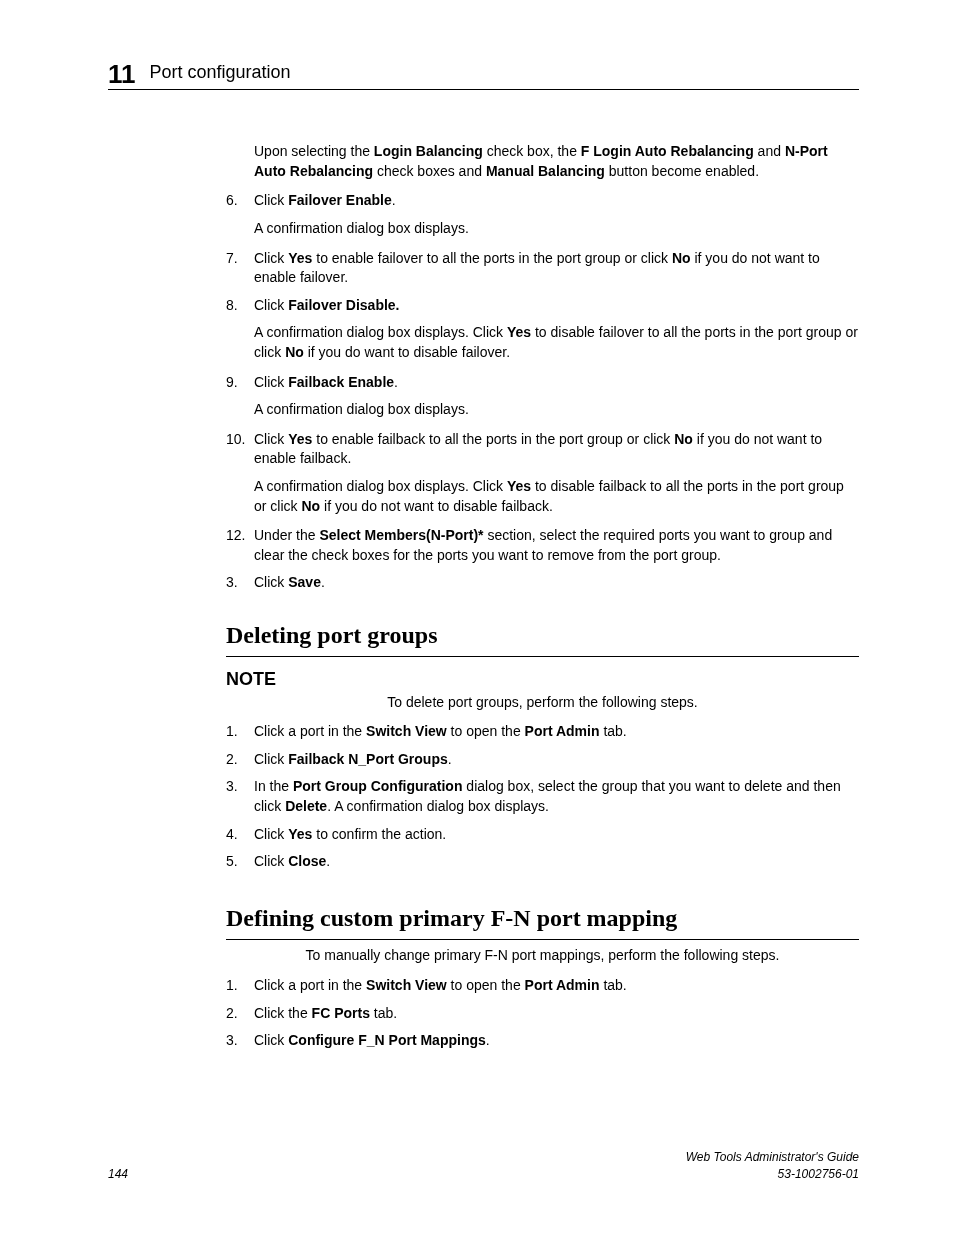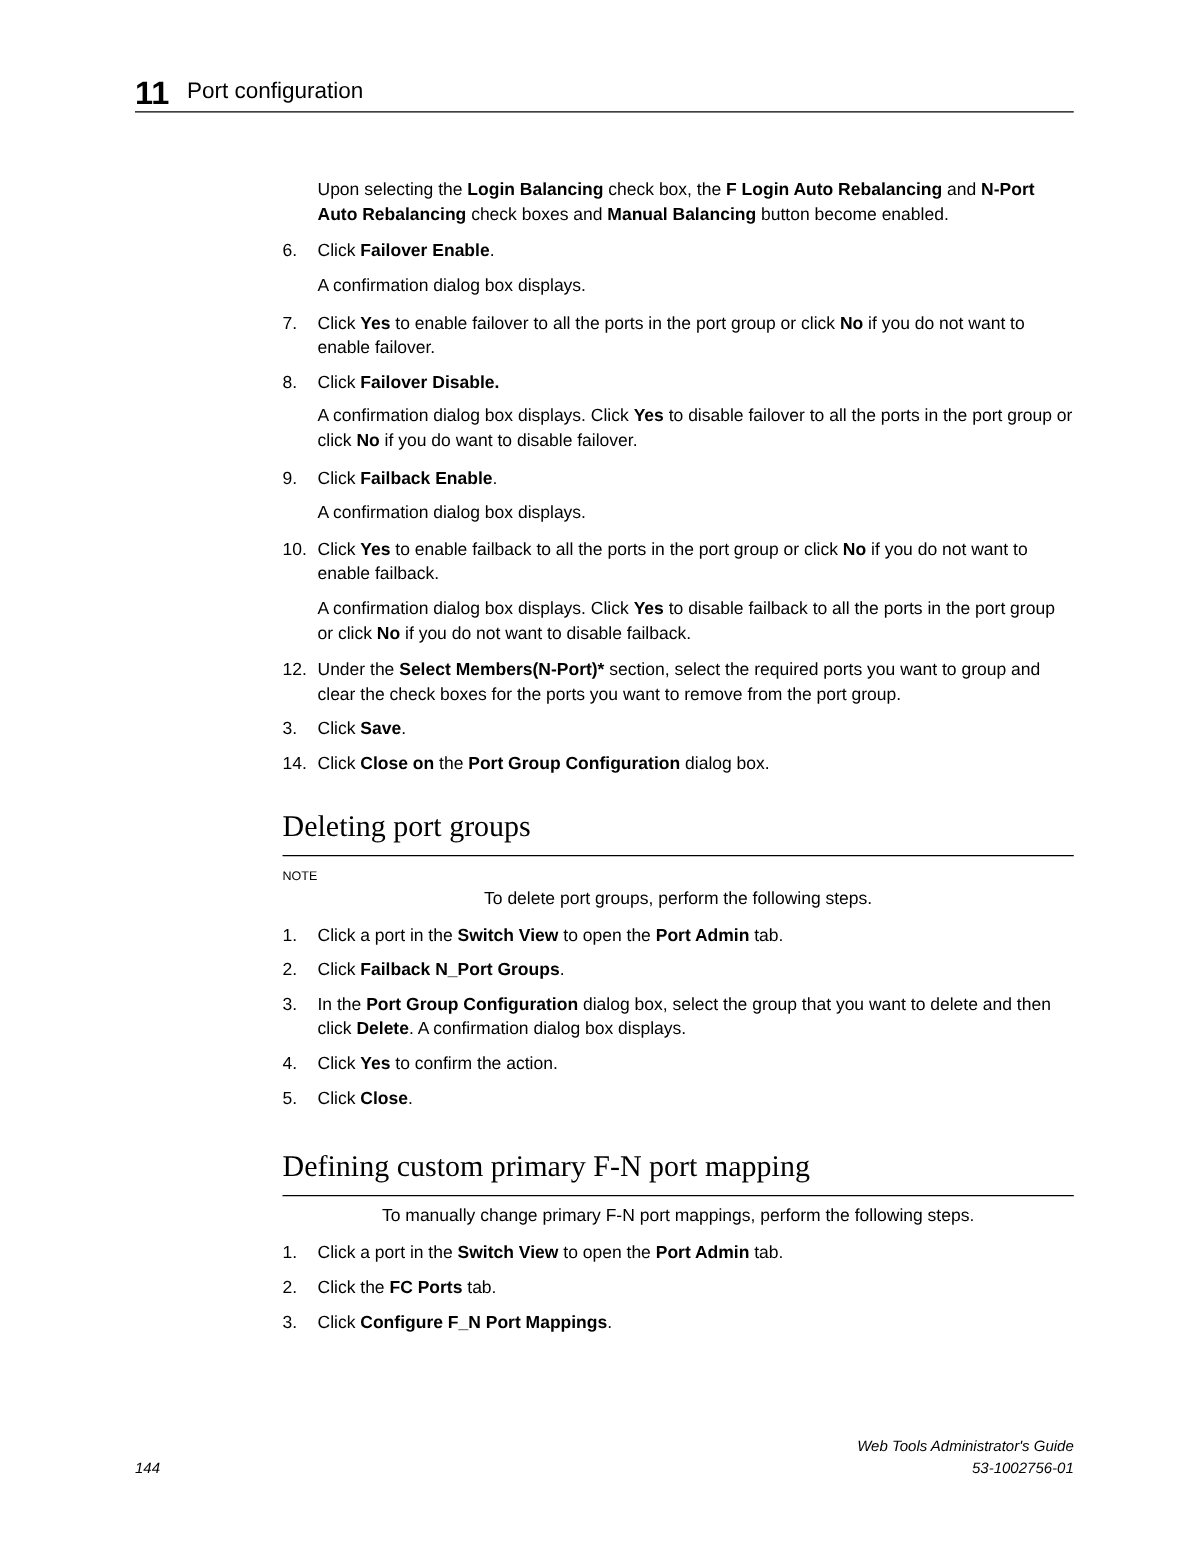--- a/index.html
+++ b/index.html
@@ -54,29 +54,29 @@
     flex: 1;
   }
   .substep {
     margin-left: 28px;
     margin-bottom: 10px;
     margin-top: 6px;
   }
   .h2 {
     font-family: Georgia, "Times New Roman", serif;
     font-size: 24px;
-    font-weight: normal;
+    font-weight: bold;
     margin-top: 30px;
     margin-bottom: 6px;
     border-bottom: 1px solid #000;
     padding-bottom: 4px;
   }
   .note-label {
-    font-weight: normal;
-    font-size: 10px;
+    font-weight: bold;
+    font-size: 18px;
     margin-top: 10px;
   }
   .note-block {
     border-bottom: 1px solid #000;
     padding-bottom: 6px;
     margin-bottom: 10px;
   }
   b { font-weight: bold; }
   .footer {
     position: absolute;
@@ -134,24 +134,20 @@
         </div>
         <div class="substep">A confirmation dialog box displays. Click <b>Yes</b> to disable failback to all the ports in the port group or click <b>No</b> if you do not want to disable failback.</div>
         <div class="step">
           <div class="num">12.</div>
           <div class="body">Under the <b>Select Members(N-Port)*</b> section, select the required ports you want to group and clear the check boxes for the ports you want to remove from the port group.</div>
         </div>
         <div class="step">
           <div class="num">3.</div>
           <div class="body">Click <b>Save</b>.</div>
         </div>
-        <div class="step">
-          <div class="num">14.</div>
-          <div class="body">Click <b>Close on</b> the <b>Port Group Configuration</b> dialog box.</div>
-        </div>
       </div>
 
     <div class="h2 h2-first">Deleting port groups</div>
     <div class="note-label">NOTE</div>
     <div class="para">To delete port groups, perform the following steps.</div>
     <div>
         <div class="step">
           <div class="num">1.</div>
           <div class="body">Click a port in the <b>Switch View</b> to open the <b>Port Admin</b> tab.</div>
         </div>

